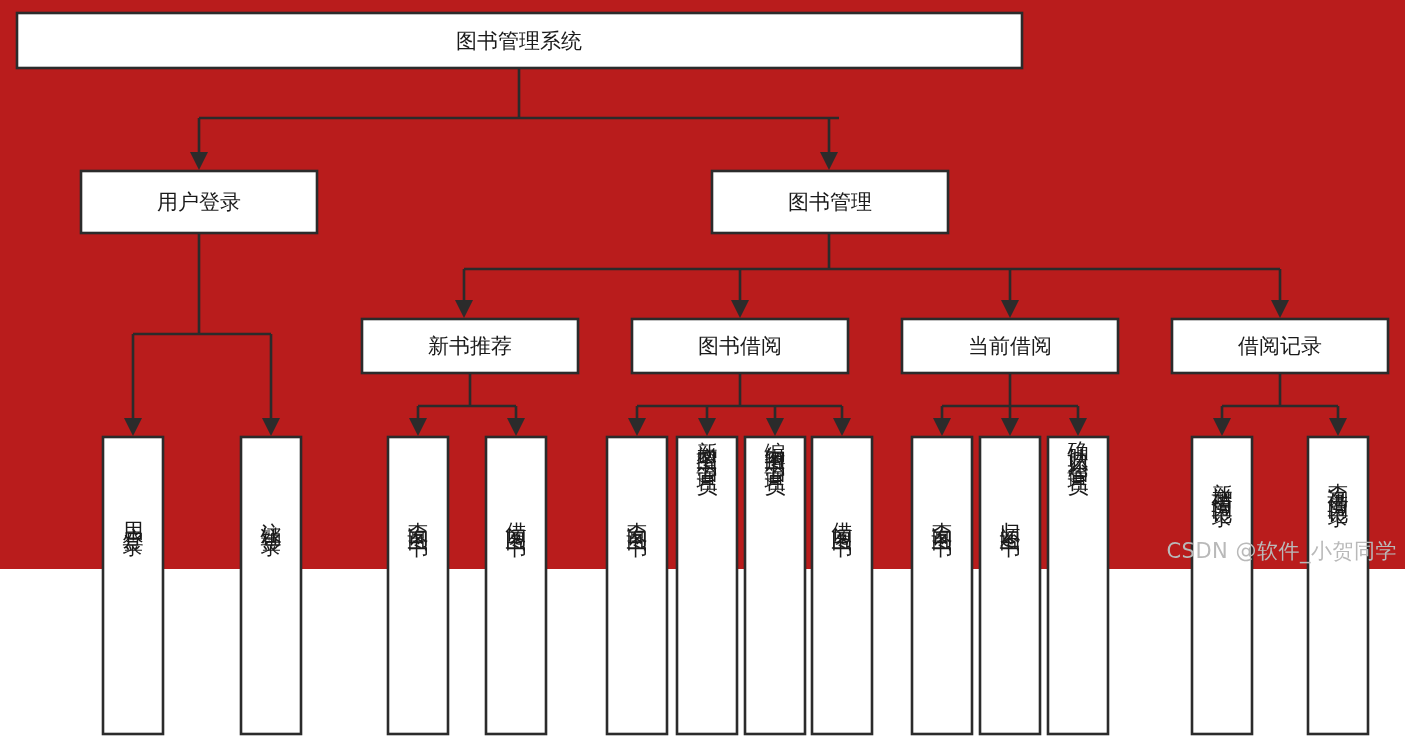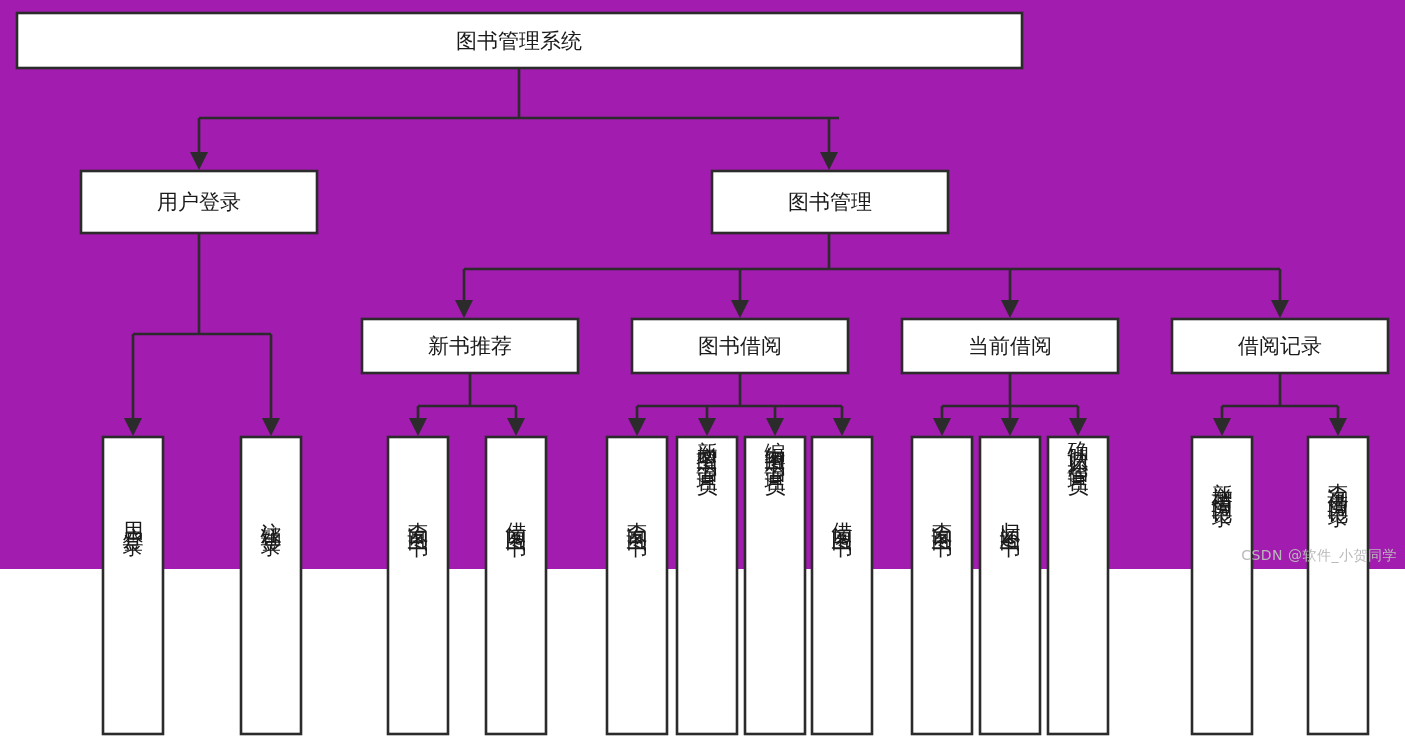--- a/index.html
+++ b/index.html
@@ -10,21 +10,21 @@
   body {
     width: 1405px;
     height: 747px;
     font-family: "DejaVu Sans", "Liberation Sans", sans-serif;
     overflow: hidden;
   }
   #diagram-root {
     position: relative;
     width: 1405px;
     height: 569px;
-    background: #a21caf;
+    background: #b91c1c;
   }
   svg#tree-svg {
     position: absolute;
     left: 0;
     top: 0;
     width: 1405px;
     height: 747px;
   }
   .node-rect {
     fill: #ffffff;
@@ -55,21 +55,21 @@
   }
   .arrow-head {
     fill: #2b2b2b;
     stroke: none;
   }
   .watermark {
     position: absolute;
     right: 8px;
     bottom: 4px;
     font-family: "DejaVu Sans", "Liberation Sans", sans-serif;
-    font-size: 14px;
+    font-size: 21px;
     color: #b9b9b9;
     letter-spacing: 0.5px;
     white-space: nowrap;
     pointer-events: none;
   }
 </style>
 </head>
 <body>
 
 <div id="diagram-root">

